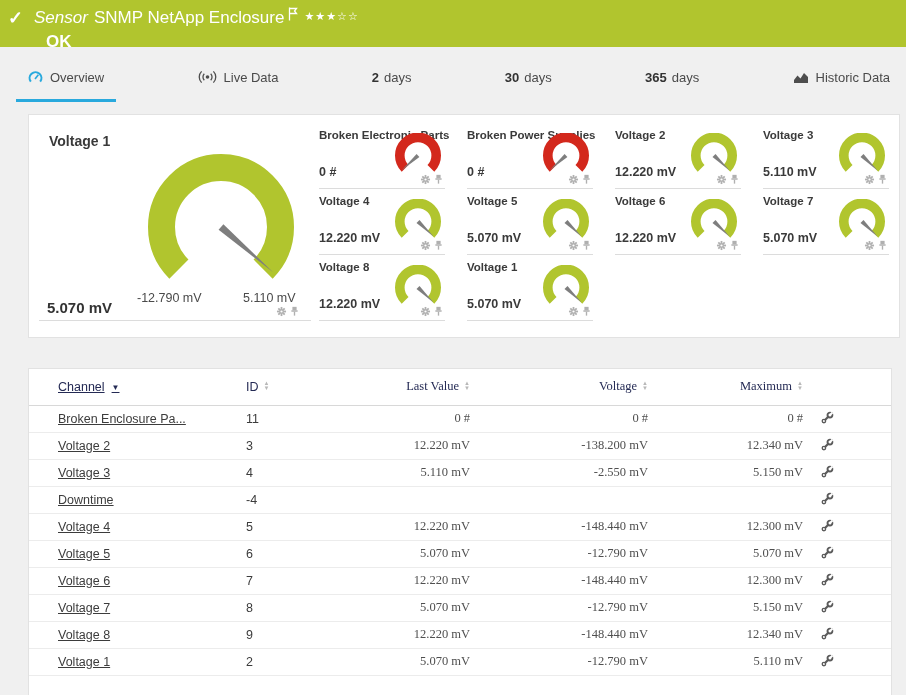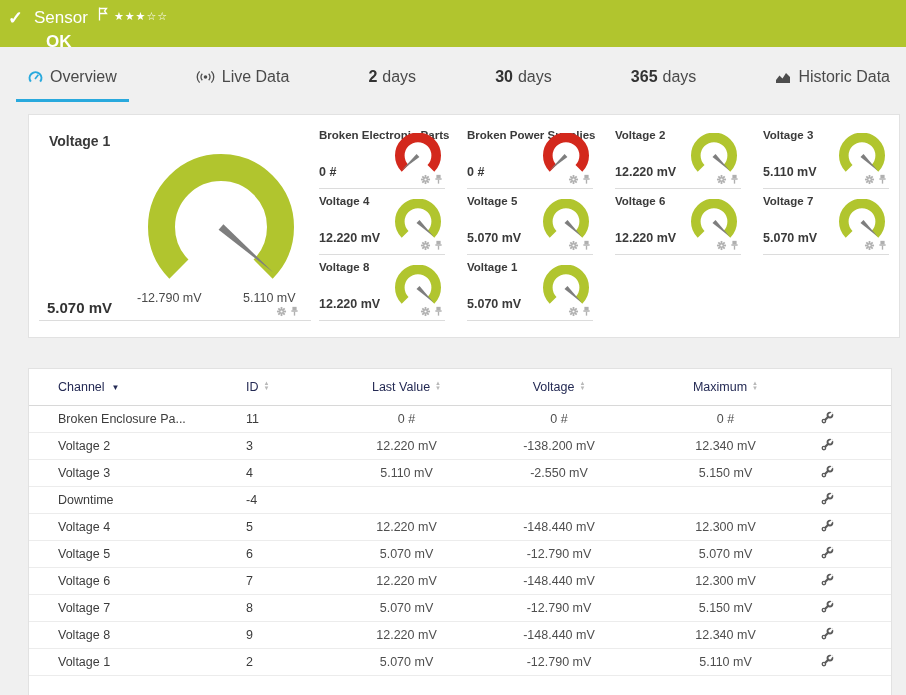--- a/index.html
+++ b/index.html
@@ -5,28 +5,28 @@
   * { box-sizing: border-box; margin: 0; padding: 0; }
   html,body { width:906px; height:695px; overflow:hidden; }
   body { font-family:"Liberation Sans", sans-serif; background:#f0f0f0; }
   .page { width:906px; height:695px; position:relative; }
 
   
   .sensor-header { background:#b1c52e; color:#fff; height:47px; display:flex; align-items:flex-start; padding:8px 0 0 8px; }
   .check-glyph { font-size:18px; font-weight:bold; line-height:20px; width:26px; }
   .hdr-text { display:flex; flex-direction:column; }
   .title-row { display:flex; align-items:flex-start; font-size:17px; line-height:20px; }
-  .kind { margin-right:6px; }
+  .kind { font-style:italic; margin-right:6px; }
   .flag-wrap { margin:0 6px 0 4px; position:relative; top:-2px; }
   .stars { font-size:11px; letter-spacing:1px; position:relative; top:-2px; }
   .status-ok { font-size:17px; font-weight:bold; margin:4px 0 0 12px; }
 
   
   .tabbar { height:60px; display:flex; align-items:stretch; justify-content:space-between; padding:0 4px 0 16px; background:#f0f0f0; }
-  .tab { display:flex; align-items:center; padding:0 12px; position:relative; cursor:pointer; font-size:16px; color:#404040; }
+  .tab { display:flex; align-items:center; padding:0 12px; position:relative; cursor:pointer; font-size:13px; color:#404040; }
   .tab-icon { display:inline-flex; margin-right:7px; }
   .tab-num { font-weight:bold; color:#333; margin-right:5px; }
   .tab-label { color:#4a4a4a; }
   .tab.active::after { content:""; position:absolute; left:0; right:0; bottom:5px; height:3px; background:#29a9dd; }
 
   
   .gauge-card { background:#fff; border:1px solid #e2e2e2; width:872px; margin:7px 0 0 28px; padding:8px 10px 16px 10px; display:flex; }
   .primary-gauge { width:272px; height:198px; position:relative; border-bottom:1px solid #dcdcdc; margin-right:8px; flex:none; }
   .pg-title { position:absolute; top:10px; left:10px; font-size:14px; font-weight:bold; color:#3a3a3a; }
   .pg-dial { position:absolute; left:102px; top:28px; }
@@ -41,39 +41,40 @@
   .mg-dial { position:absolute; right:0; top:10px; z-index:2; }
   .mg-value { position:absolute; left:0; bottom:9px; font-size:12.5px; font-weight:bold; color:#3a3a3a; }
   .mg-icons { position:absolute; right:2px; bottom:3px; display:flex; gap:3px; align-items:center; z-index:3; }
   .mg-gear, .mg-pin { display:inline-flex; cursor:pointer; }
 
   
   .table-card { background:#fff; border:1px solid #e2e2e2; width:864px; margin:30px 0 0 28px; min-height:335px; }
   table { border-collapse:collapse; table-layout:fixed; width:100%; font-size:12.5px; }
   thead th { height:36px; font-weight:normal; color:#242a54; text-align:left; vertical-align:middle; border-bottom:1px solid #d8d8d8; cursor:pointer; }
   tbody td { height:27px; color:#3c3c3c; border-bottom:1px solid #ececec; vertical-align:middle; }
-  .col-channel { padding-left:29px; }
-  th.num, td.num { text-align:center; }
+  .col-channel { padding-left:29px;text-decoration:underline; }
+  th.num, td.num { text-align:right;font-family:Liberation Serif, serif; }
   td.num { color:#4f4f4f; }
   .sorters { display:inline-flex; flex-direction:column; margin-left:5px; vertical-align:middle; position:relative; top:-1px; }
   .sorters i { font-style:normal; font-size:6px; line-height:5px; color:#b8b8b8; }
   .sort-active { font-size:8px; color:#242a54; margin-left:7px; vertical-align:middle; }
   .wrench-cell { padding-left:18px; }
   .wrench-btn { display:inline-flex; cursor:pointer; }
 </style>
 </head>
 <body>
 
 <div class="page">
 
   <header class="sensor-header">
     <span class="check-glyph">✓</span>
     <div class="hdr-text">
       <div class="title-row">
         <span class="kind">Sensor</span>
+        <span class="title">SNMP NetApp Enclosure</span>
         <span class="flag-wrap"><svg width="10" height="14" viewBox="0 0 10 14" fill="none" stroke="#ffffff" stroke-width="1.3">
               <path d="M1.5 0.5 V13.5"></path>
               <path d="M1.5 1.5 H8.5 L6.5 4 L8.5 6.5 H1.5"></path>
             </svg></span>
         <span class="stars">★★★☆☆</span>
       </div>
       <div class="status-ok">OK</div>
     </div>
   </header>
 

